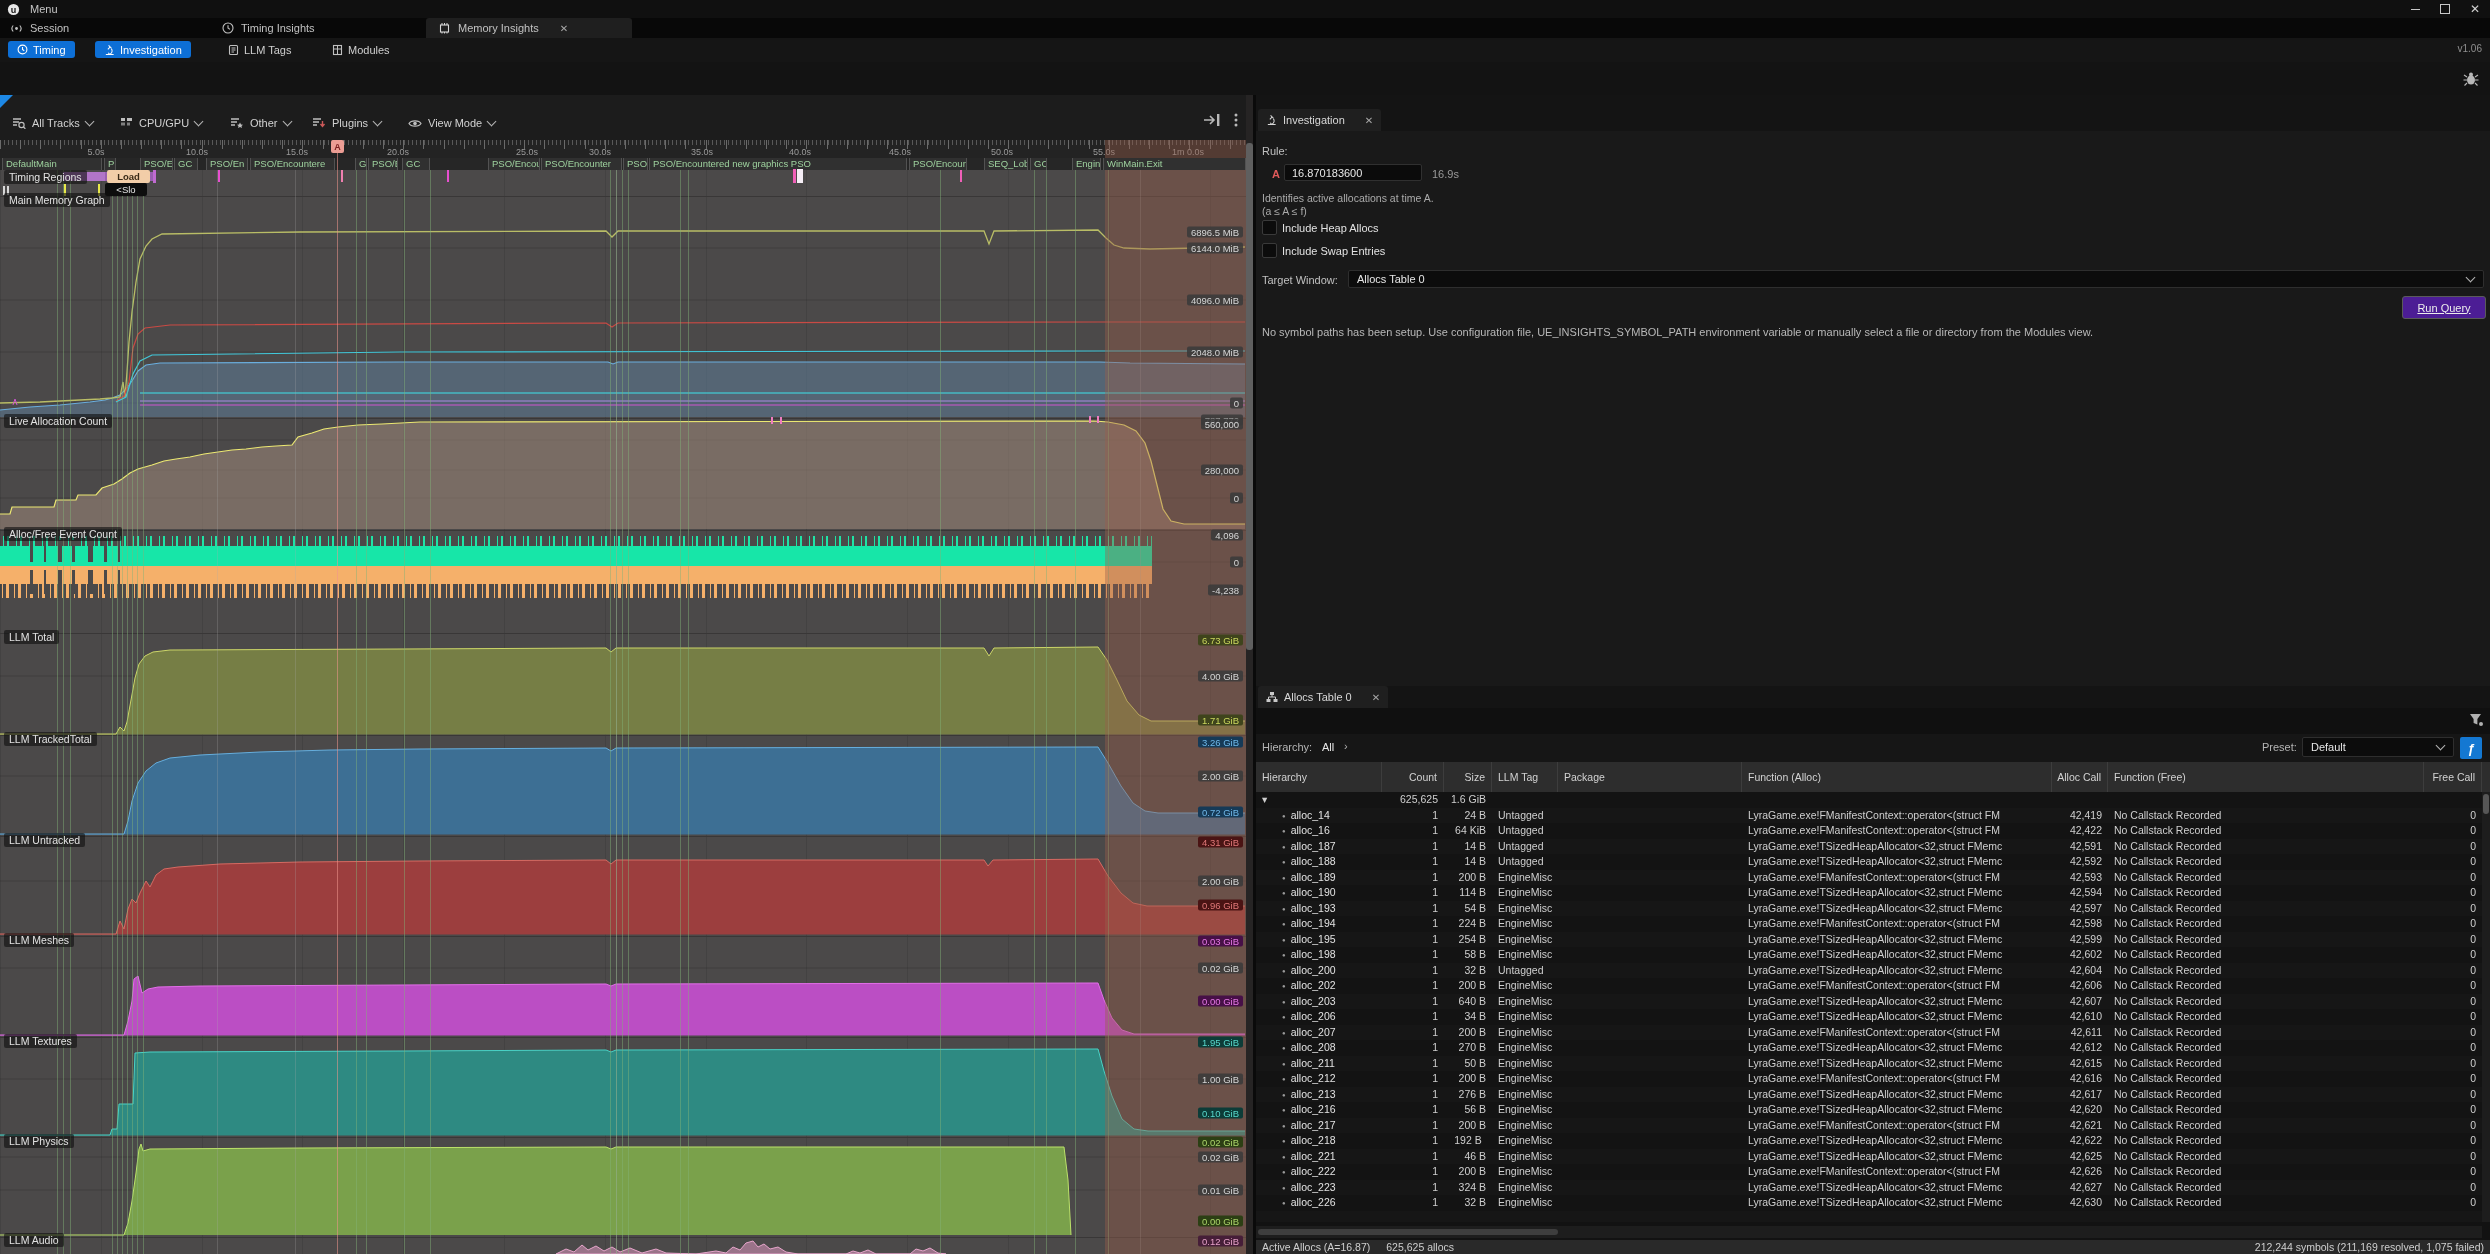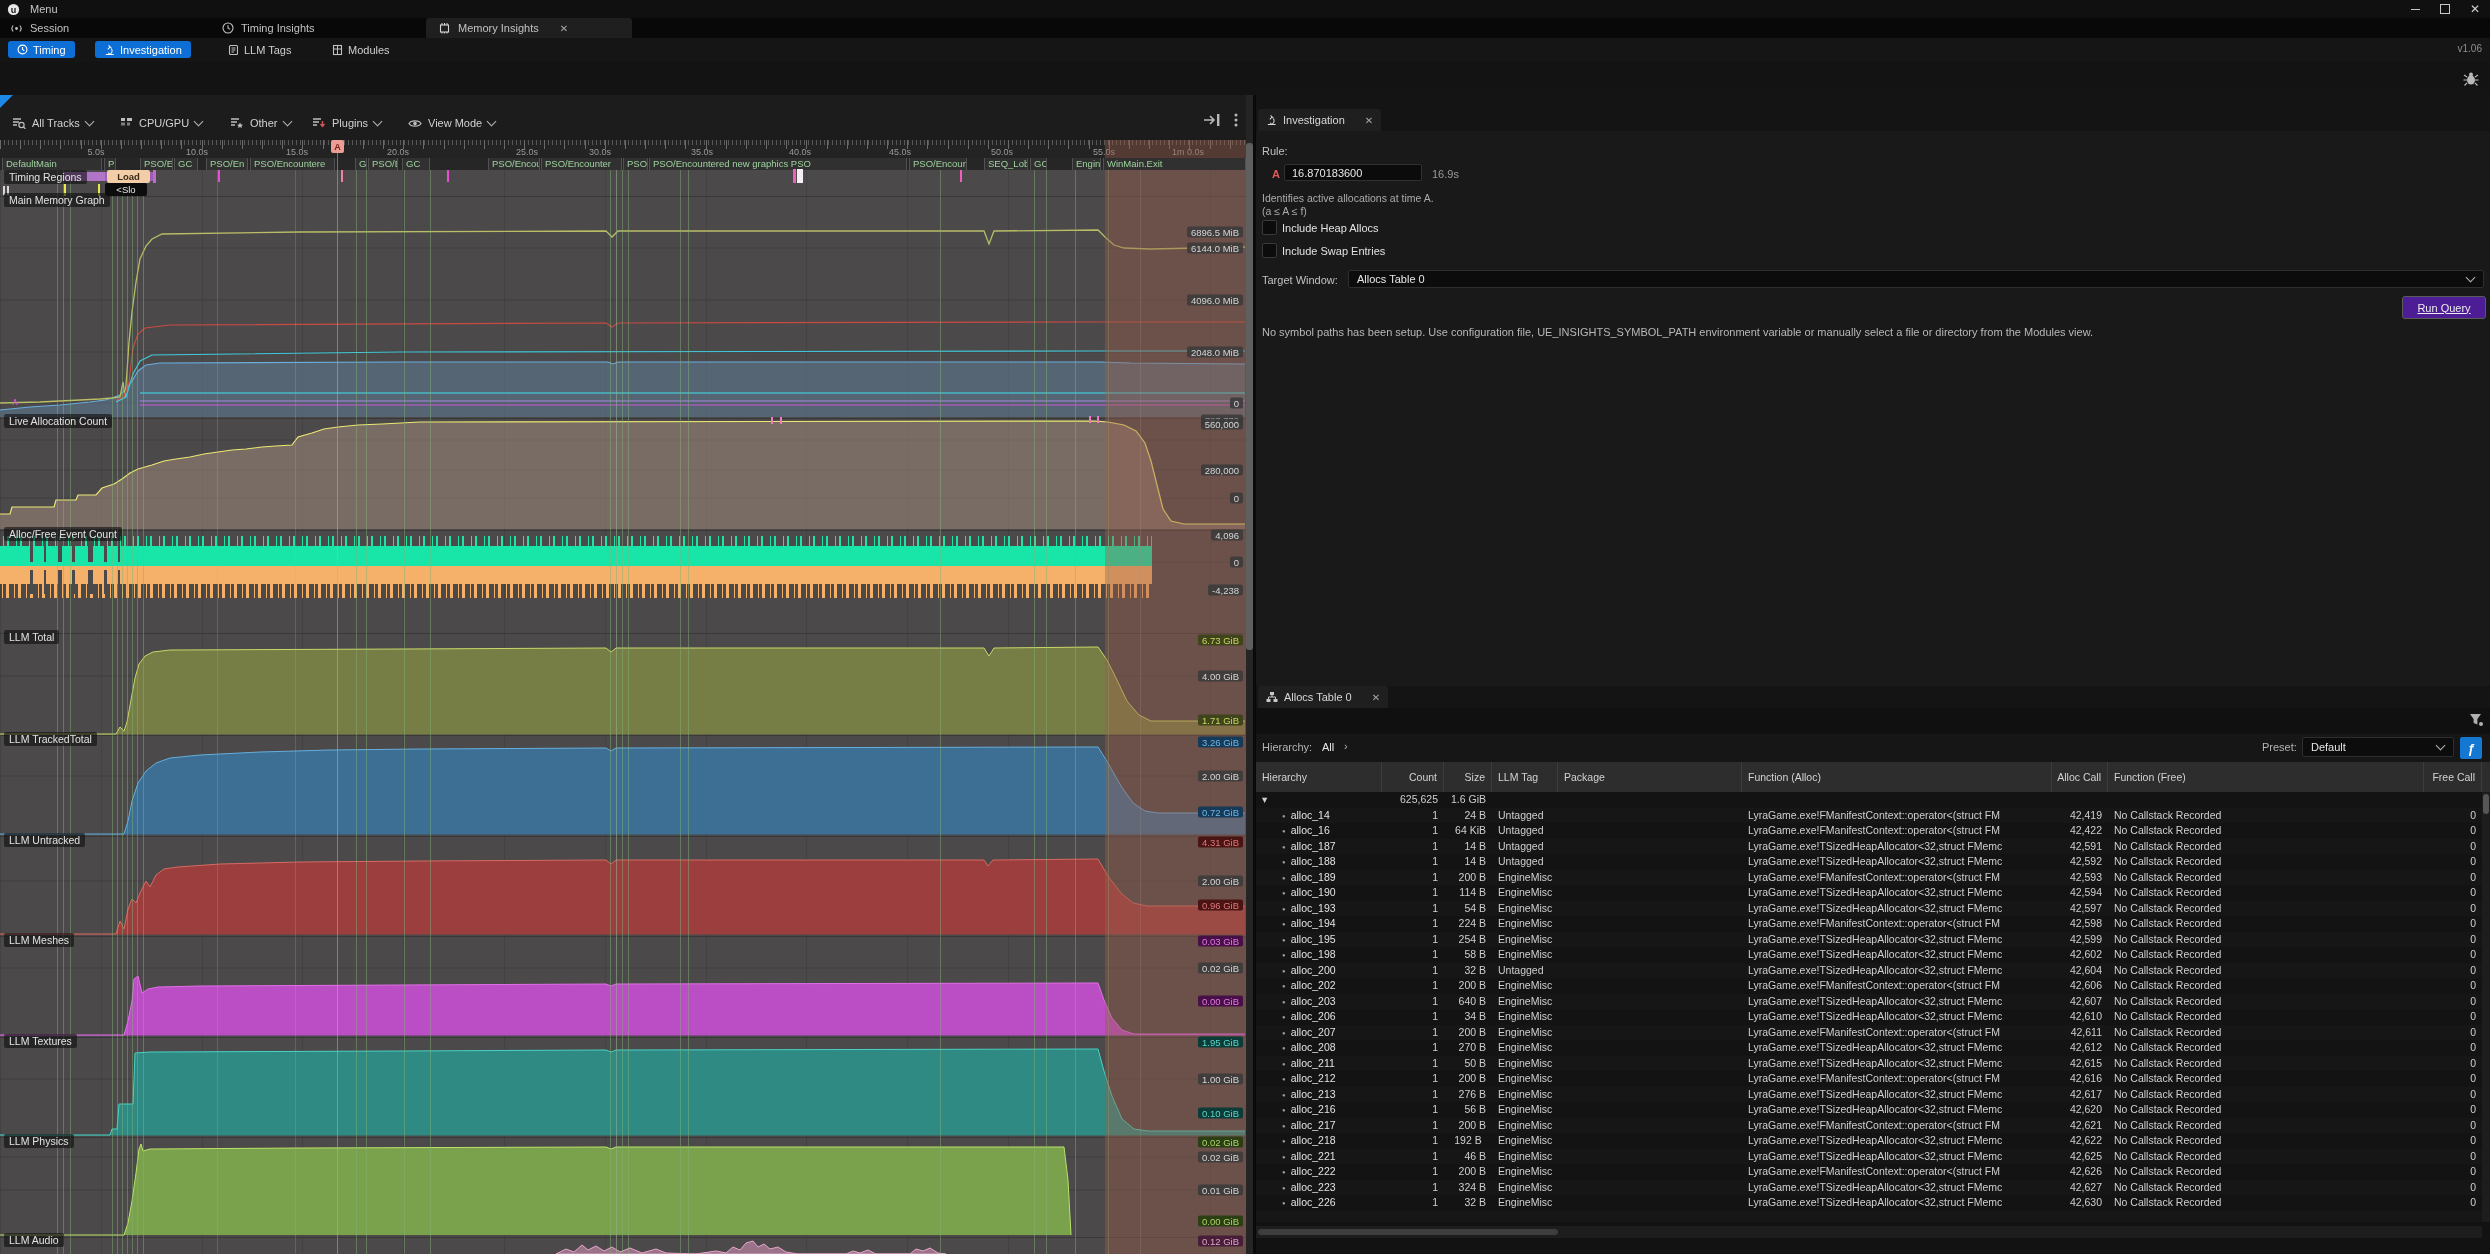--- a/index.html
+++ b/index.html
@@ -866,13 +866,20 @@
       </div>
       <div class="trow"></div>
     </div>
   <div class="a hscroll">
       <div class="hthumb"></div>
     </div>
   <div class="a tvscroll">
       <div class="tvthumb"></div>
     </div>
 
+  <div class="a statusbar">
+    <span>Active Allocs (A=16.87)</span>
+    <span style="width:16px"></span>
+    <span>625,625 allocs</span>
+    <span class="spacer"></span>
+    <span>212,244 symbols (211,169 resolved, 1,075 failed)</span>
+  </div>
 </div>
 
 </body></html>

